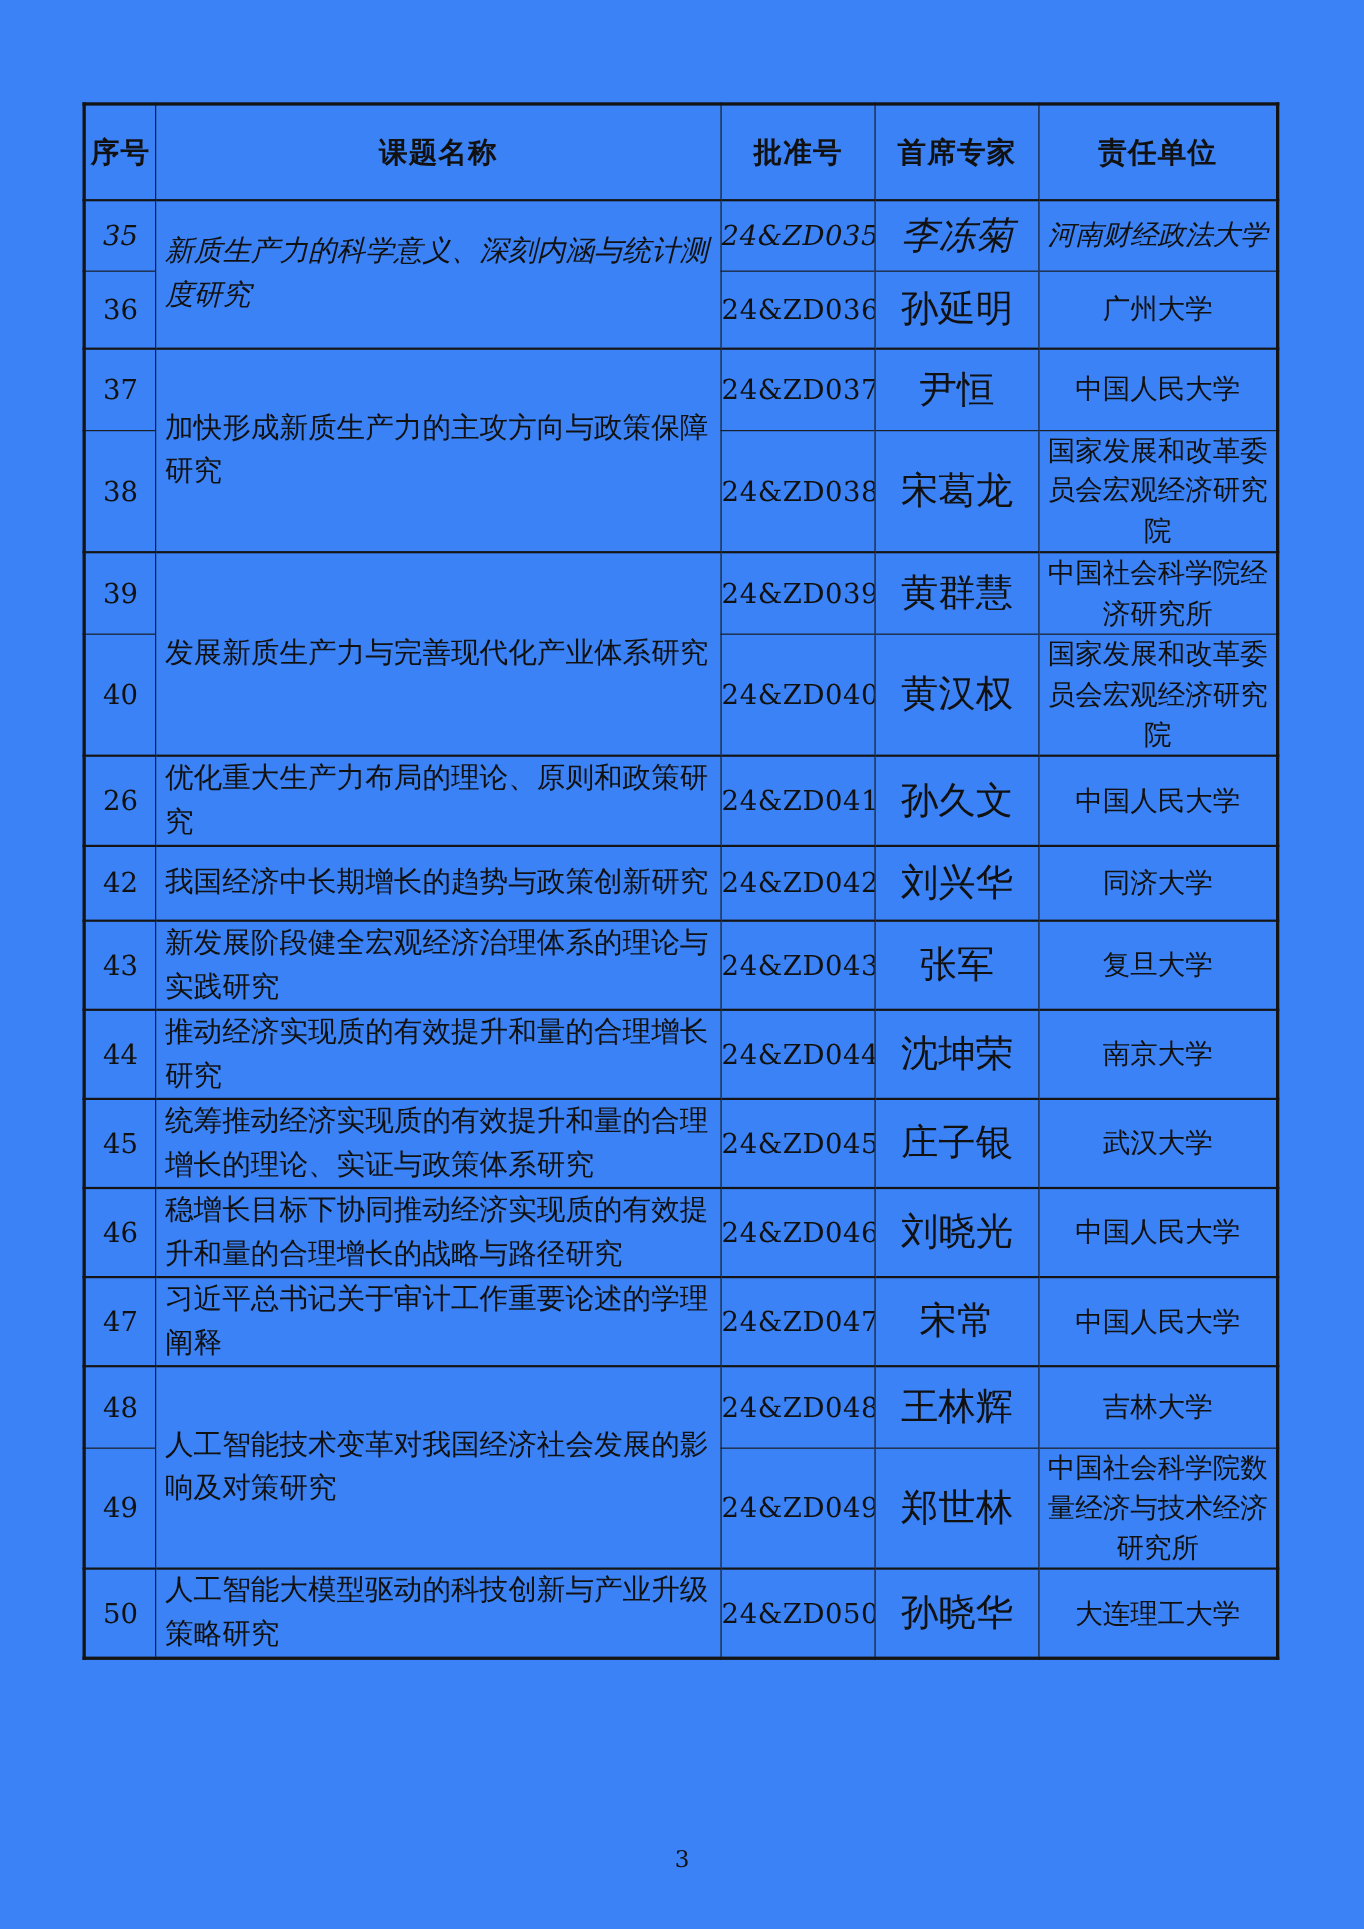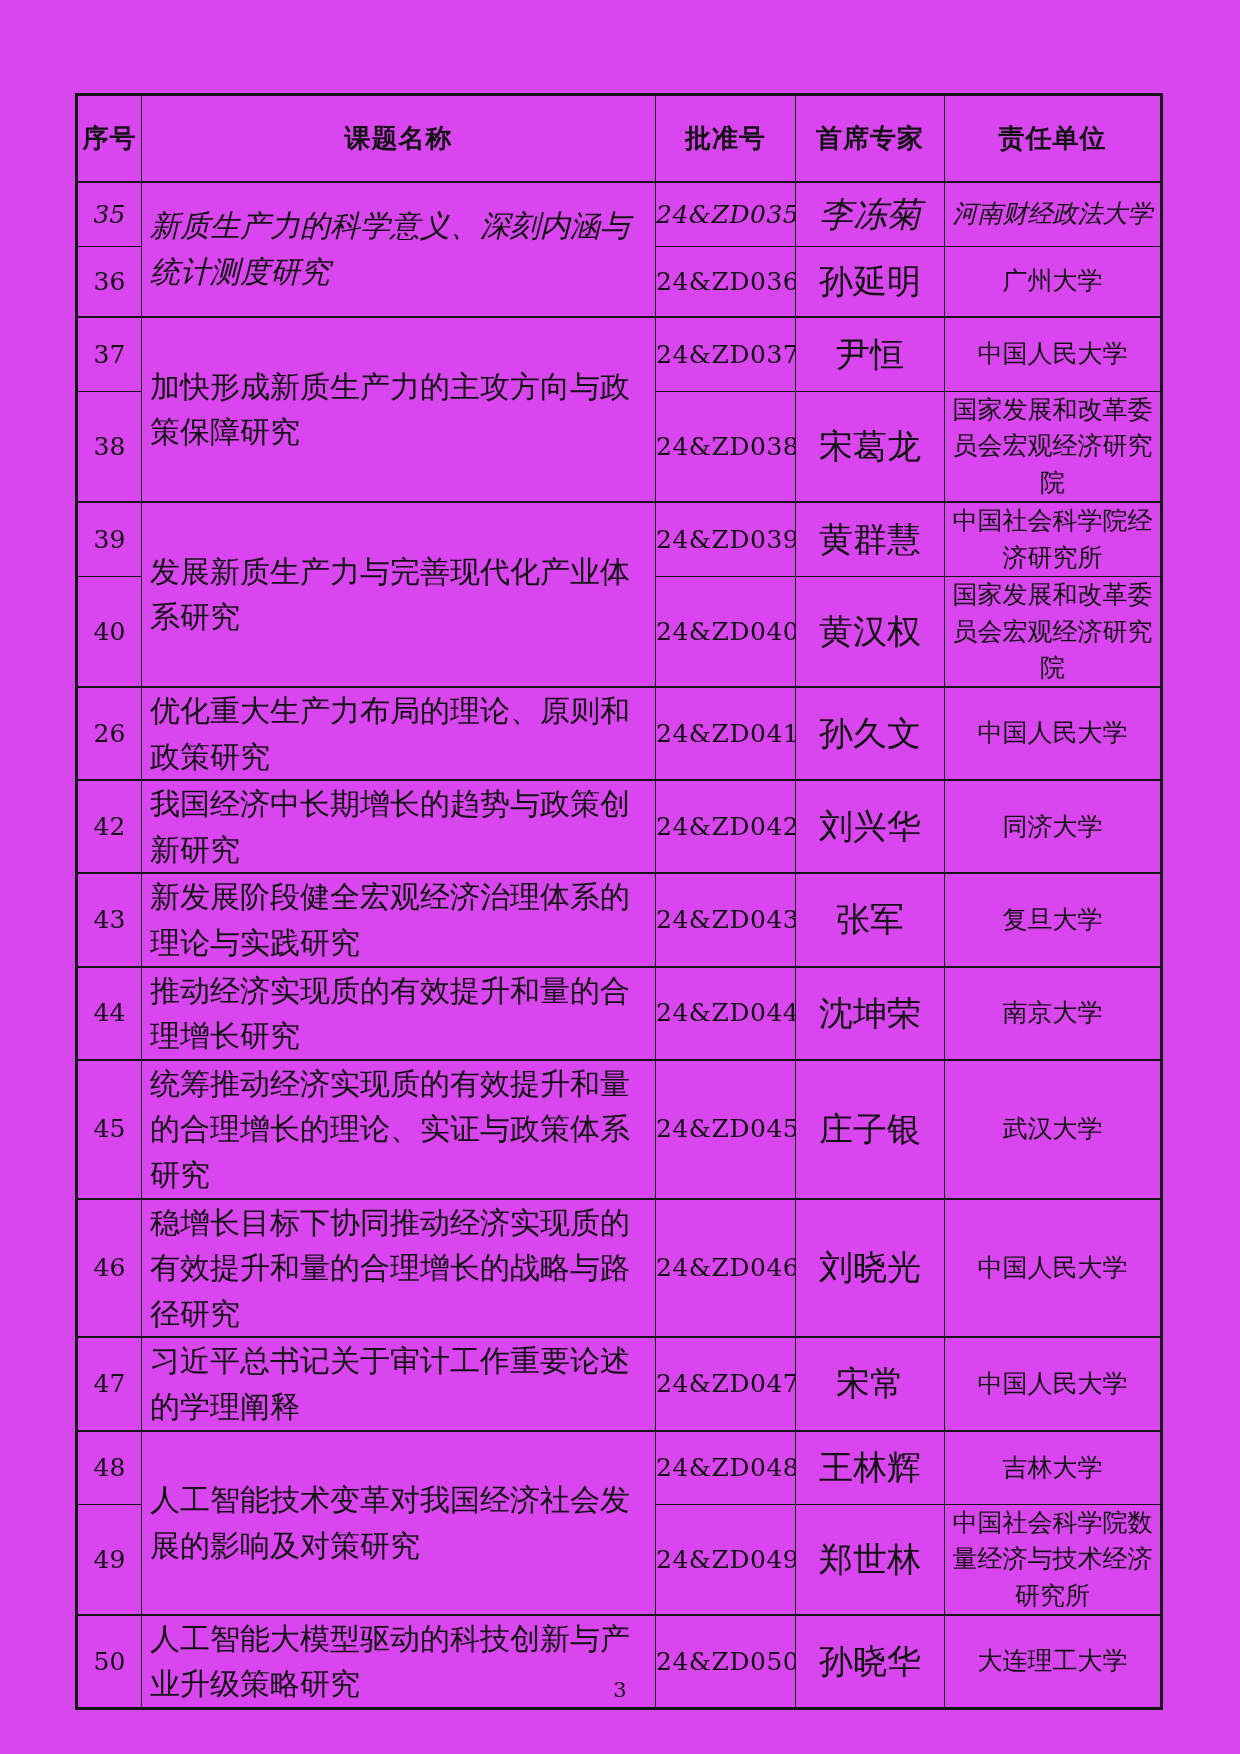--- a/index.html
+++ b/index.html
@@ -12,21 +12,21 @@
     height: 1754px;
     position: relative;
     font-family: "DejaVu Serif", "Liberation Serif", serif;
     color: #111111;
   }
   .page {
     position: absolute;
     left: 0; top: 0;
     width: 1240px;
     height: 1754px;
-    background: #d946ef;
+    background: #3b82f6;
   }
   table.projects-table {
     position: absolute;
     left: 75px;
     top: 93px;
     width: 1085px;
     border-collapse: collapse;
     table-layout: fixed;
     border: 3px solid #141414;
   }
@@ -52,21 +52,21 @@
     text-align: center;
     line-height: 1.5;
   }
   td.seq {
     font-size: 25px;
   }
   td.topic {
     text-align: left;
     padding-left: 8px;
     padding-right: 4px;
-    font-size: 30px;
+    font-size: 26px;
     line-height: 1.52;
   }
   td.code {
     font-size: 25px;
     letter-spacing: 0.5px;
   }
   td.expert {
     font-size: 34px;
   }
   td.org {

